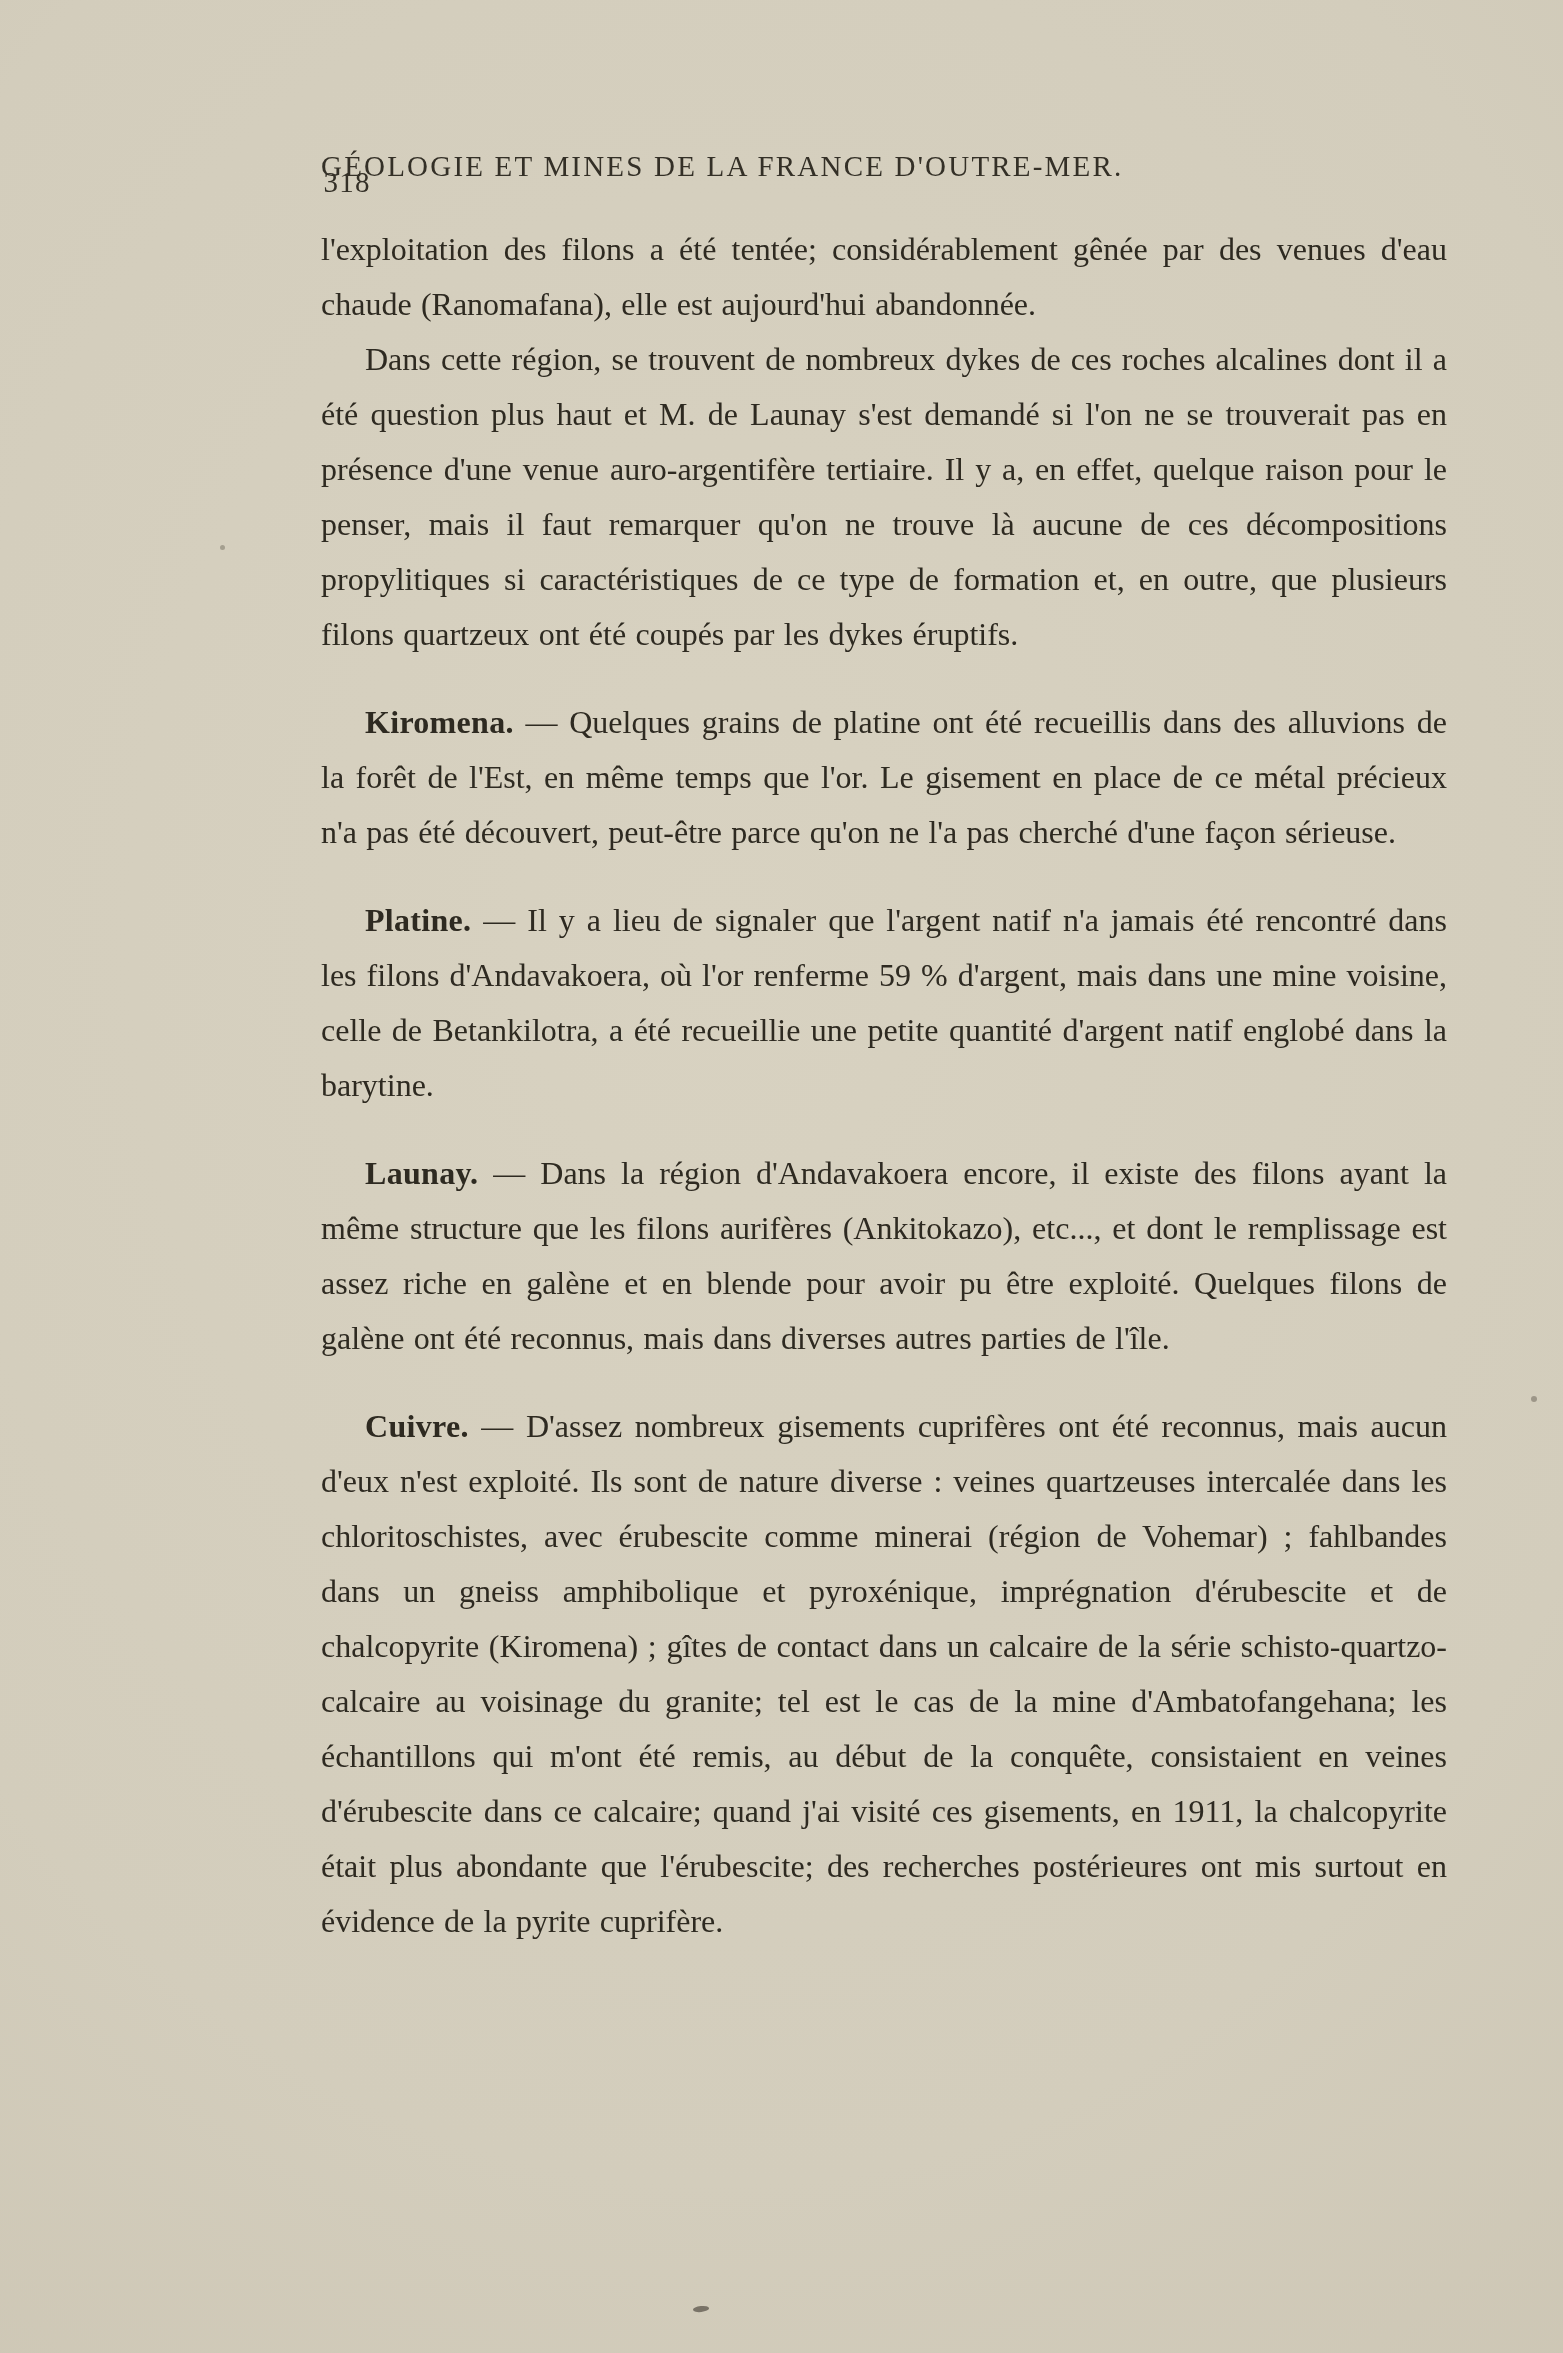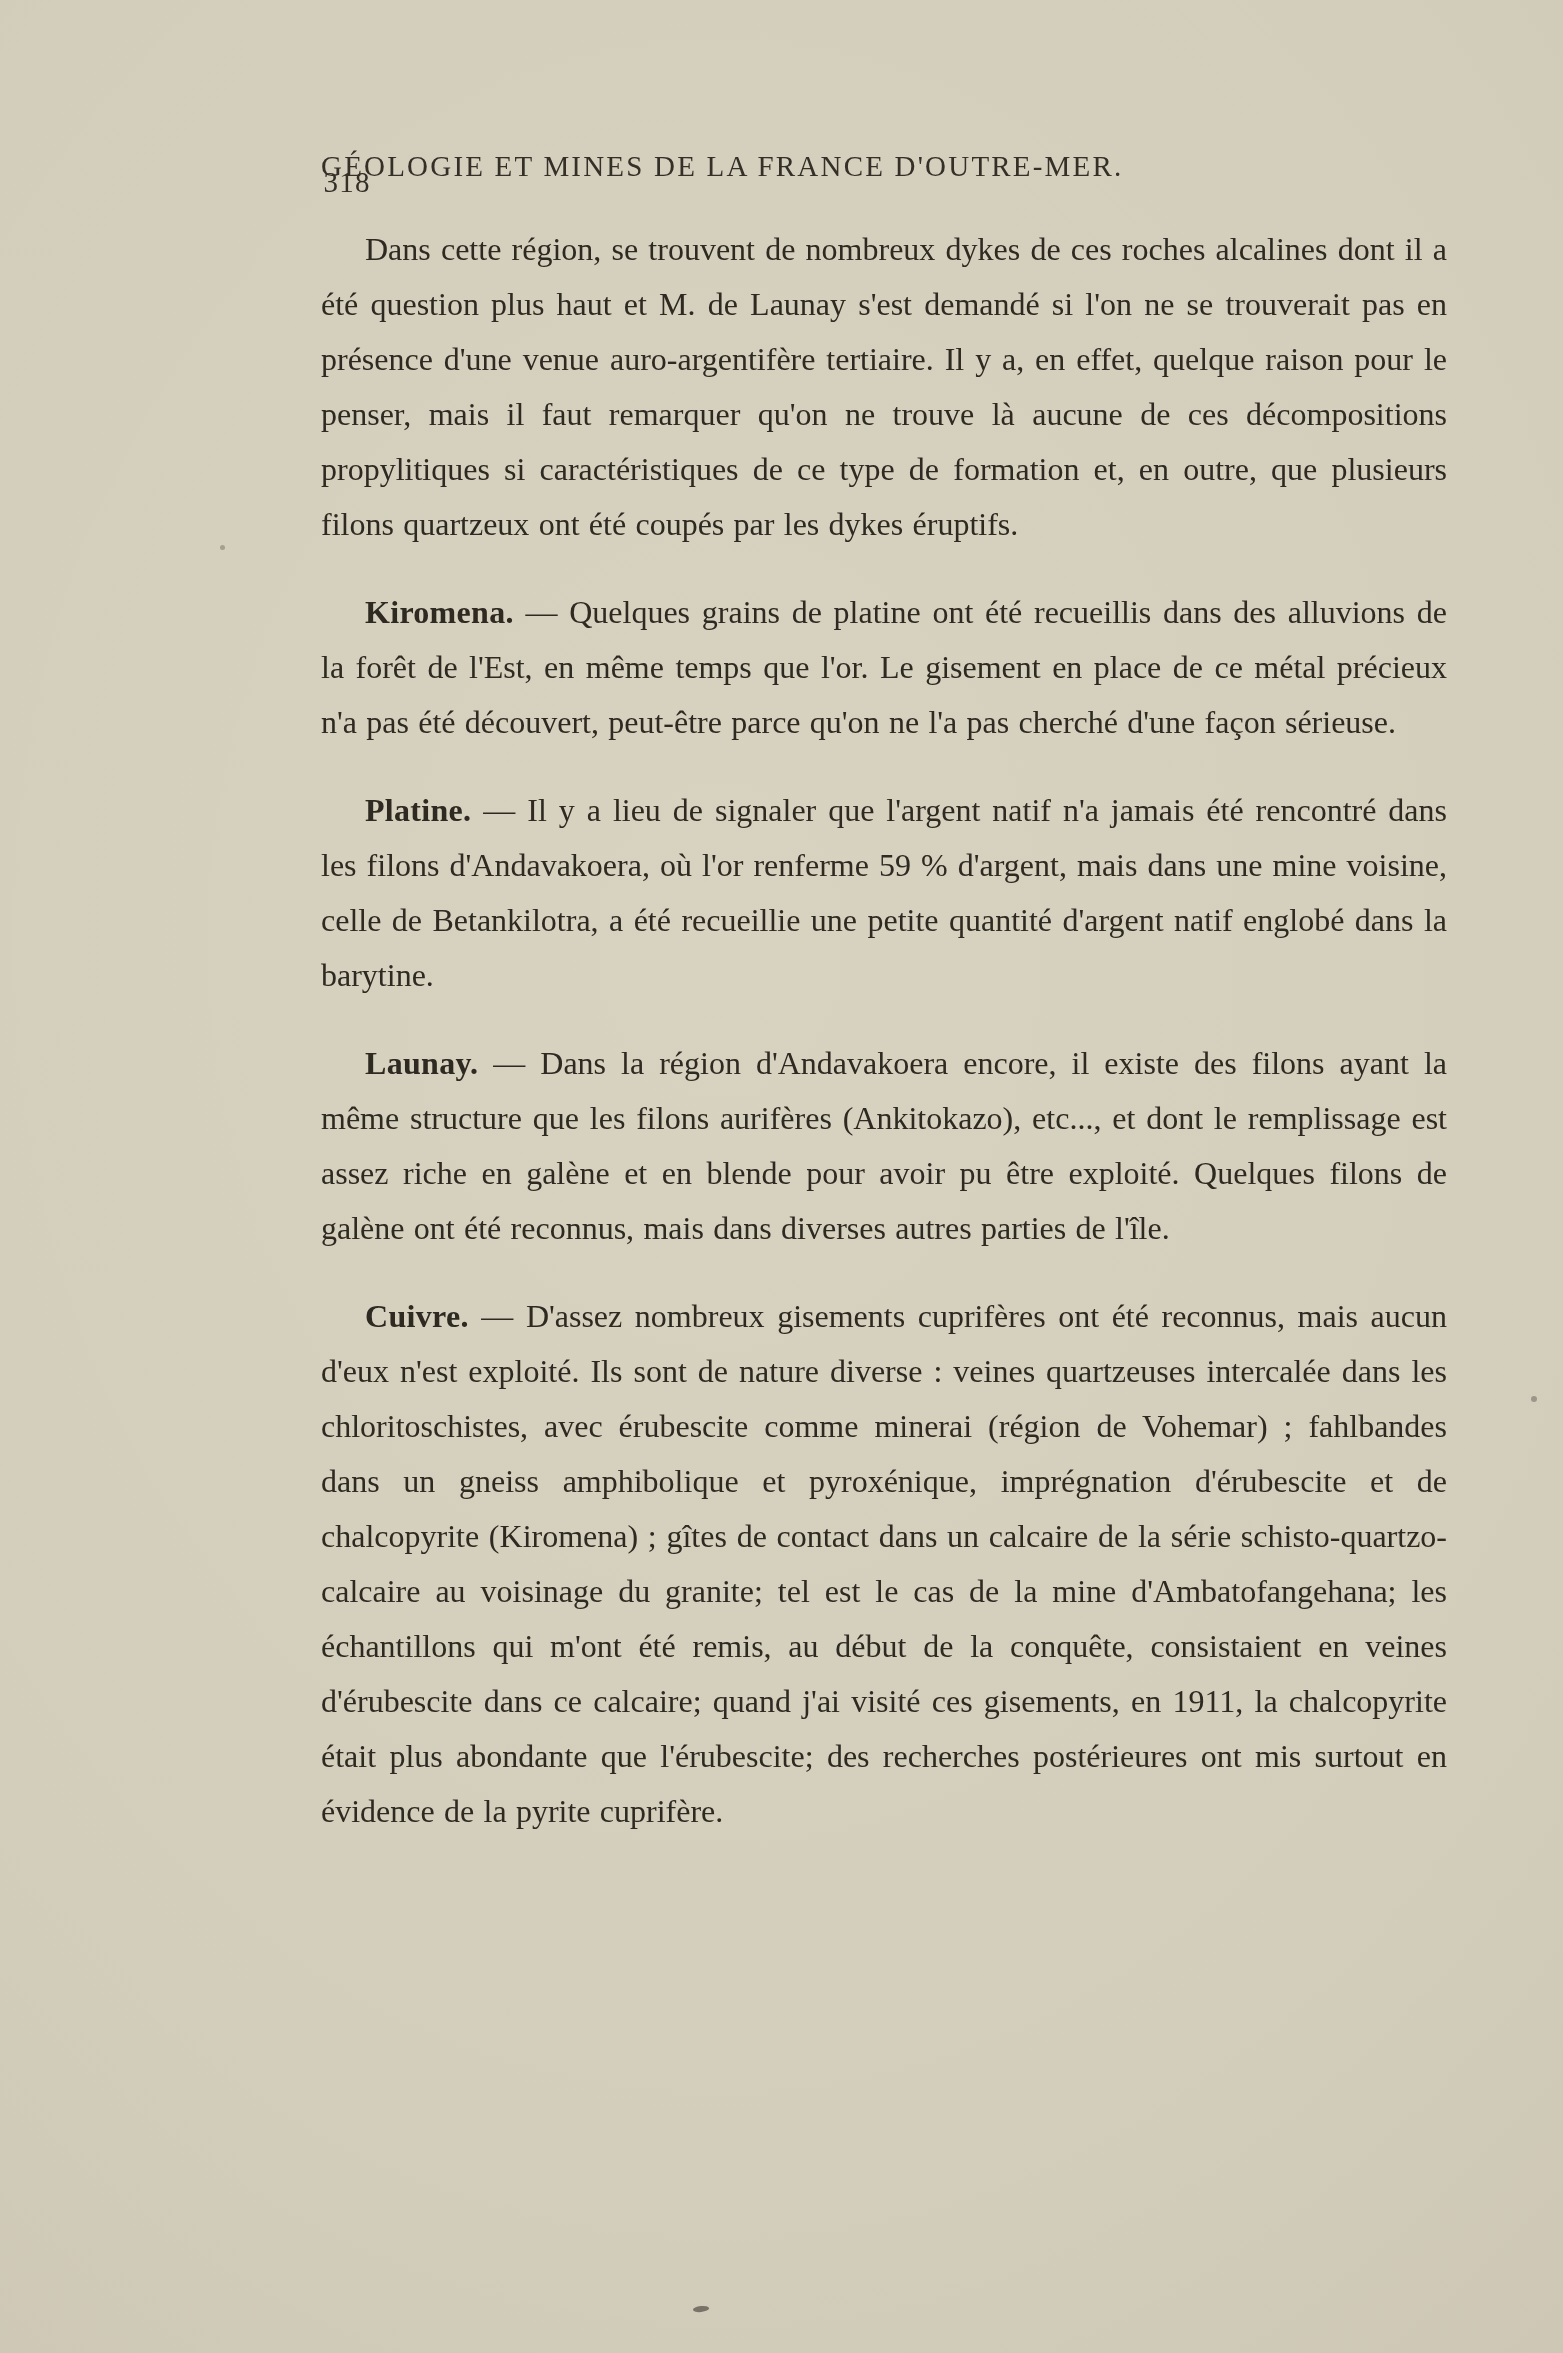--- a/index.html
+++ b/index.html
@@ -65,20 +65,21 @@
 
 <main class="page-inner">
 
   <header class="page-header">
     <span class="page-number">318</span>
     <span class="running-title">GÉOLOGIE ET MINES DE LA FRANCE D'OUTRE-MER.</span>
   </header>
 
   <section class="page-body">
 
+    <p class="no-indent">l'exploitation des filons a été tentée; considérablement gênée par des venues d'eau chaude (Ranomafana), elle est aujourd'hui abandonnée.</p>
 
     <p>Dans cette région, se trouvent de nombreux dykes de ces roches alcalines dont il a été question plus haut et M. de Launay s'est demandé si l'on ne se trouverait pas en présence d'une venue auro-argentifère tertiaire. Il y a, en effet, quelque raison pour le penser, mais il faut remarquer qu'on ne trouve là aucune de ces décompositions propylitiques si caractéristiques de ce type de formation et, en outre, que plusieurs filons quartzeux ont été coupés par les dykes éruptifs.</p>
 
     <p class="section"><span class="lead">Kiromena.</span> <span>— Quelques grains de platine ont été recueillis dans des alluvions de la forêt de l'Est, en même temps que l'or. Le gisement en place de ce métal précieux n'a pas été découvert, peut-être parce qu'on ne l'a pas cherché d'une façon sérieuse.</span></p>
 
     <p class="section"><span class="lead">Platine.</span> <span>— Il y a lieu de signaler que l'argent natif n'a jamais été rencontré dans les filons d'Andavakoera, où l'or renferme 59 % d'argent, mais dans une mine voisine, celle de Betankilotra, a été recueillie une petite quantité d'argent natif englobé dans la barytine.</span></p>
 
     <p class="section"><span class="lead">Launay.</span> <span>— Dans la région d'Andavakoera encore, il existe des filons ayant la même structure que les filons aurifères (Ankitokazo), etc..., et dont le remplissage est assez riche en galène et en blende pour avoir pu être exploité. Quelques filons de galène ont été reconnus, mais dans diverses autres parties de l'île.</span></p>
 
     <p class="section"><span class="lead">Cuivre.</span> <span>— D'assez nombreux gisements cuprifères ont été reconnus, mais aucun d'eux n'est exploité. Ils sont de nature diverse : veines quartzeuses intercalée dans les chloritoschistes, avec érubescite comme minerai (région de Vohemar) ; fahlbandes dans un gneiss amphibolique et pyroxénique, imprégnation d'érubescite et de chalcopyrite (Kiromena) ; gîtes de contact dans un calcaire de la série schisto-quartzo-calcaire au voisinage du granite; tel est le cas de la mine d'Ambatofangehana; les échantillons qui m'ont été remis, au début de la conquête, consistaient en veines d'érubescite dans ce calcaire; quand j'ai visité ces gisements, en 1911, la chalcopyrite était plus abondante que l'érubescite; des recherches postérieures ont mis surtout en évidence de la pyrite cuprifère.</span></p>

